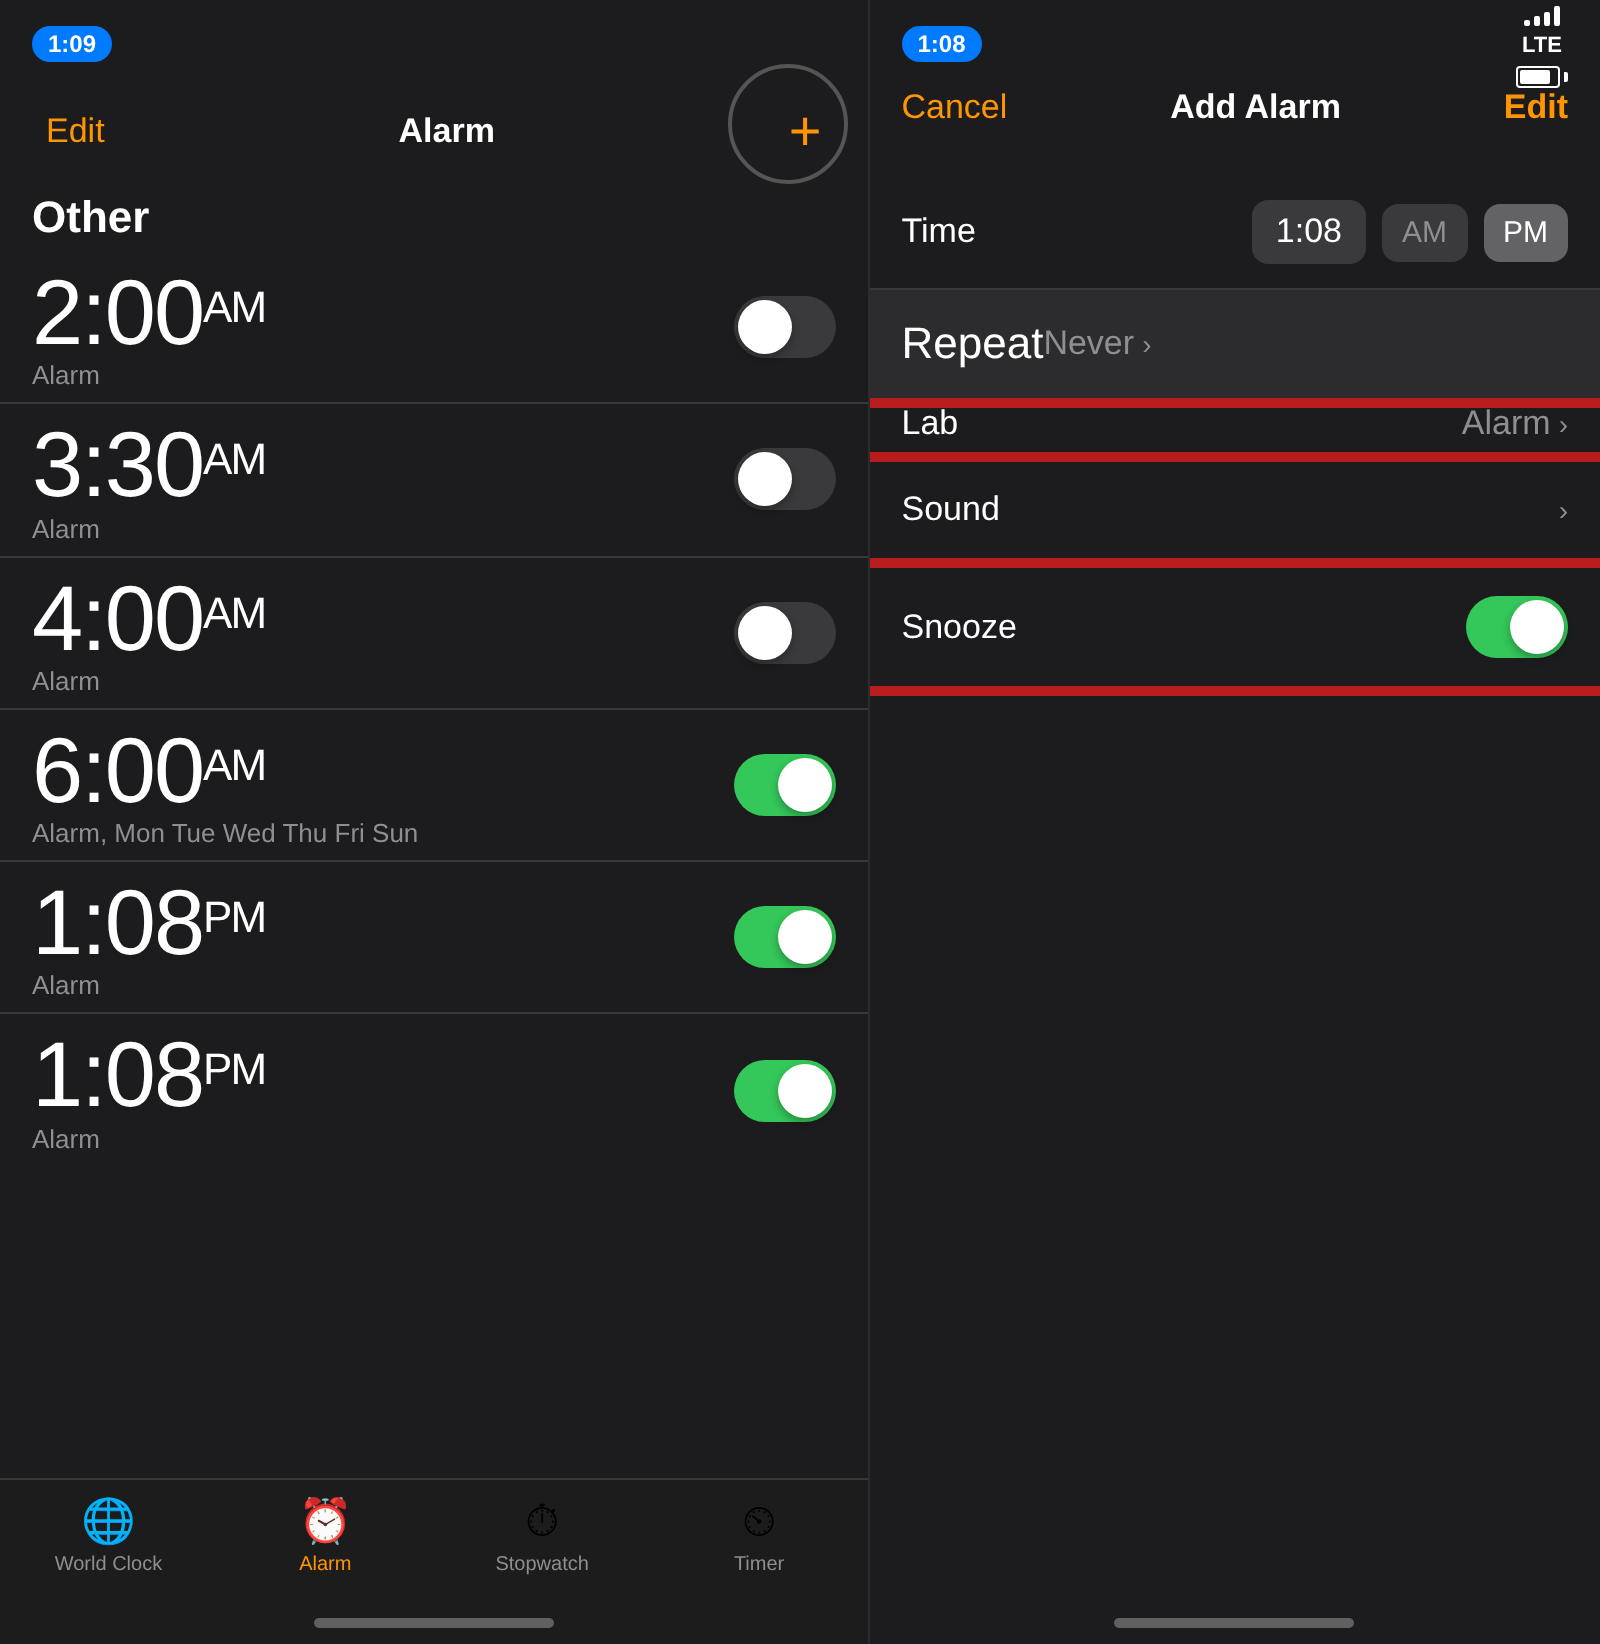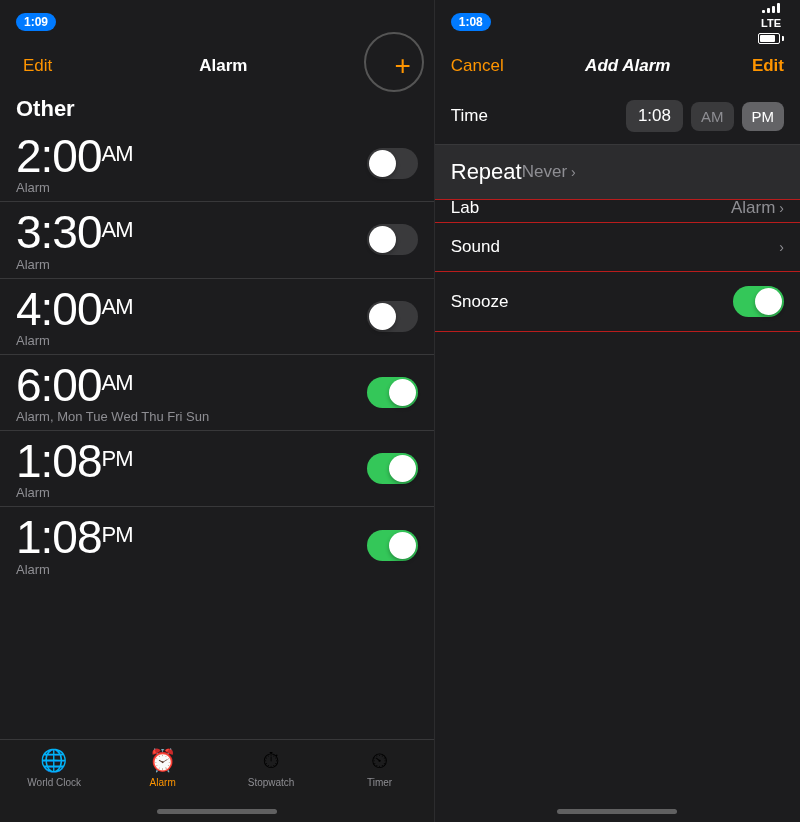--- a/index.html
+++ b/index.html
@@ -88,27 +88,27 @@
     .nav-add {
       color: #FF9500;
       font-size: 28px;
       font-weight: 300;
       line-height: 1;
     }
 
     
     .nav-bar-right {
       display: flex;
-      align-items: center;
+      align-items: flex-start;
       justify-content: space-between;
       padding: 0 16px;
       height: 44px;
     }
     .nav-cancel { color: #FF9500; font-size: 17px; }
-    .nav-add-alarm-title { color: white; font-size: 17px; font-weight: 600; font-style: italic; }
+    .nav-add-alarm-title { color: white; font-size: 17px; font-weight: 600; }
     .nav-save { color: #FF9500; font-size: 17px; font-weight: 600; }
 
     
     .section-header {
       color: white;
       font-size: 22px;
       font-weight: 700;
       padding: 8px 16px 4px;
     }
 
@@ -245,21 +245,21 @@
       cursor: pointer;
     }
     .ampm-btn.active {
       background: #636366;
       color: white;
     }
     .settings-row {
       display: flex;
       align-items: center;
       padding: 14px 16px;
-      border-bottom: 1px solid #b91c1c;
+      border-bottom: 5px solid #b91c1c;
       position: relative;
     }
     .settings-row-label {
       color: white;
       font-size: 17px;
       flex: 1;
     }
     .settings-row-value {
       color: #8e8e93;
       font-size: 17px;

